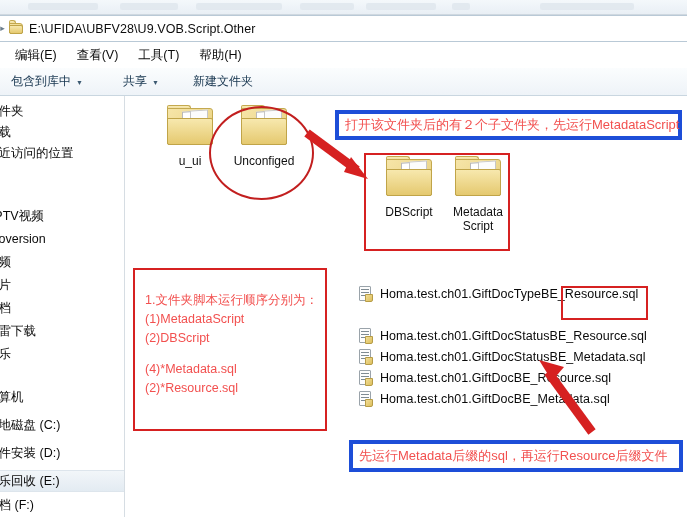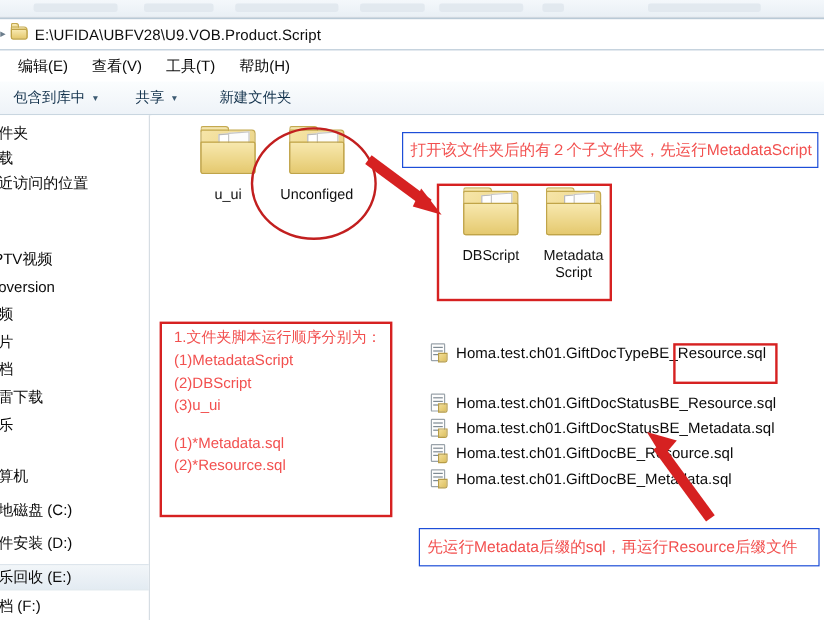--- a/index.html
+++ b/index.html
@@ -140,28 +140,28 @@
     background:linear-gradient(135deg,#f2dd96,#dcbf5e);
     border:1px solid #b79c46;box-sizing:border-box;border-radius:0 0 2px 0;
   }
 
   
   .anno{position:absolute;left:0;top:0;width:687px;height:517px;pointer-events:none;}
   .abox{
     position:absolute;border:2px solid #d62121;background:transparent;box-sizing:border-box;
   }
   .atext{
-    position:absolute;border:1px solid #1d4ed8;box-sizing:border-box;
+    position:absolute;border:4px solid #1d4ed8;box-sizing:border-box;
     color:#f2504f;font-size:13px;line-height:18px;background:rgba(255,255,255,.55);
     white-space:nowrap;display:flex;align-items:center;padding:0 6px;
   }
   .ablock{
     position:absolute;border:2px solid #d62121;box-sizing:border-box;
     color:#f2504f;font-size:12.5px;line-height:19px;background:rgba(255,255,255,.35);
-    padding:2px 0 0 10px;
+    padding:21px 0 0 10px;
   }
   .ablock .ln{white-space:nowrap;}
   .ablock .gap{height:12px;}
   .acircle{
     position:absolute;border:2.5px solid #c21f1f;border-radius:50%;
   }
 </style>
 </head>
 <body>
 
@@ -177,36 +177,36 @@
     <div class="ghost" style="left:540px;width:94px;"></div>
   </div>
 
   <div class="addressbar">
     <div class="addr-caret">▸</div>
     <div class="addr-folder">
       <span class="folder folder-xs">
         <span class="tab"></span><span class="back"></span><span class="front"></span>
       </span>
     </div>
-    <div class="addr-text">E:\UFIDA\UBFV28\U9.VOB.Product.Script</div>
+    <div class="addr-text">E:\UFIDA\UBFV28\U9.VOB.Script.Other</div>
   </div>
 
   <div class="menubar">
     <div class="menu-item">编辑(E)</div>
     <div class="menu-item">查看(V)</div>
     <div class="menu-item">工具(T)</div>
     <div class="menu-item">帮助(H)</div>
   </div>
 
   <div class="cmdbar">
     <div class="cmd-item">
       <span>包含到库中</span>
       <span class="cmd-caret">▼</span>
     </div>
-    <div class="cmd-item" style="margin-left:14px;">
+    <div class="cmd-item" style="margin-left:24px;">
       <span>共享</span>
       <span class="cmd-caret">▼</span>
     </div>
     <div class="cmd-item" style="margin-left:18px;">
       <span>新建文件夹</span>
     </div>
   </div>
 
   <div class="navpane">
     <div class="nav-item" style="top:8px;">文件夹</div>
@@ -339,20 +339,19 @@
     <div class="abox" style="left:561px;top:286px;width:87px;height:34px;"></div>
 
     <div class="atext" style="left:335px;top:110px;width:347px;height:30px;">打开该文件夹后的有２个子文件夹，先运行MetadataScript</div>
 
     <div class="atext" style="left:349px;top:440px;width:334px;height:32px;">先运行Metadata后缀的sql，再运行Resource后缀文件</div>
 
     <div class="ablock" style="left:133px;top:268px;width:194px;height:163px;">
       <div class="ln">1.文件夹脚本运行顺序分别为：</div>
       <div class="ln">(1)MetadataScript</div>
       <div class="ln">(2)DBScript</div>
-      <div class="ln">(3)u_ui</div>
       <div class="gap"></div>
-      <div class="ln">(1)*Metadata.sql</div>
+      <div class="ln">(4)*Metadata.sql</div>
       <div class="ln">(2)*Resource.sql</div>
     </div>
 
   </div>
 </div>
 
 </body></html>

